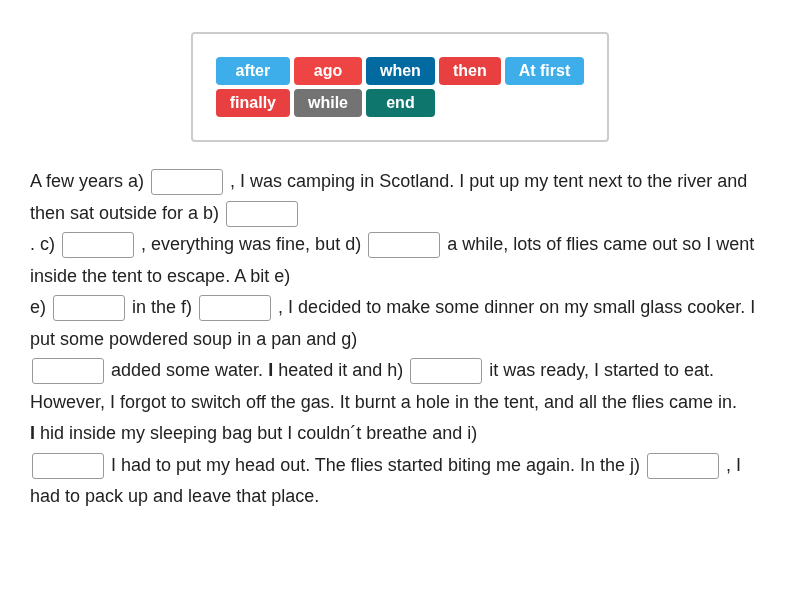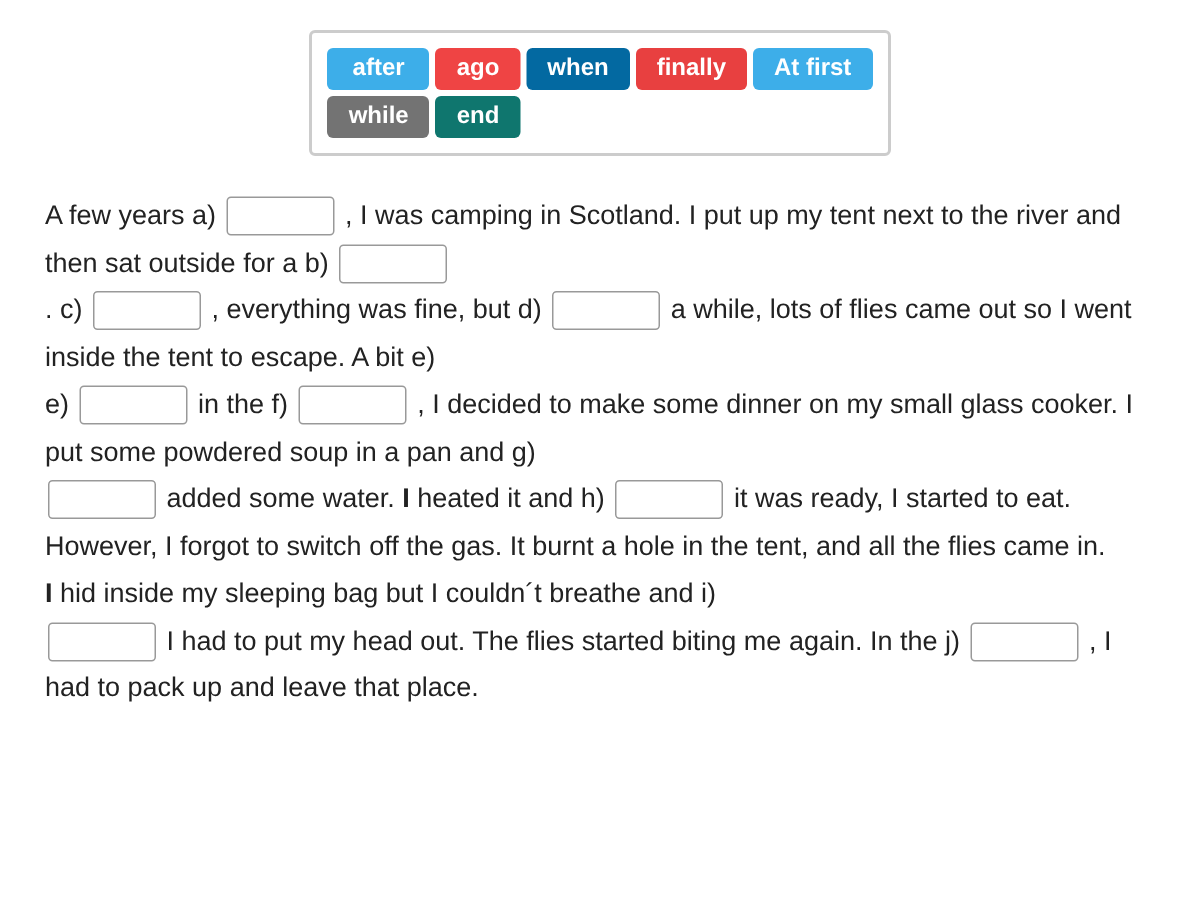--- a/index.html
+++ b/index.html
@@ -12,22 +12,22 @@
       width: 800px;
       min-height: 600px;
     }
 
     
     .word-bank {
       display: grid;
       grid-template-columns: repeat(5, auto);
       gap: 4px;
       width: fit-content;
-      margin: 0 auto 24px auto;
-      padding: 10px;
+      margin: 12px auto 24px auto;
+      padding: 23px;
       border: 2px solid #ccc;
       border-radius: 4px;
     }
     .word-chip {
       padding: 5px 14px;
       border-radius: 4px;
       color: #fff;
       font-size: 16px;
       font-weight: bold;
       text-align: center;
@@ -67,23 +67,24 @@
   </style>
 </head>
 <body>
 
 <div>
   <div class="word-bank">
 
     <div class="word-chip chip-after">after</div>
     <div class="word-chip chip-ago">ago</div>
     <div class="word-chip chip-when">when</div>
+    <div class="word-chip chip-then">then</div>
 
+    <div class="word-chip chip-atfirst">At first</div>
     <div class="word-chip chip-finally">finally</div>
-    <div class="word-chip chip-atfirst">At first</div>
     <div class="word-chip chip-while">while</div>
     <div class="word-chip chip-end">end</div>
   </div>
 </div>
 
 <div class="passage">
   <span>A few years a)</span>
   <input class="blank" type="text" style="">
   <span>, I was camping in Scotland. I put up my tent next to the river and then sat outside for a b)</span>
   <input class="blank" type="text" style="">

